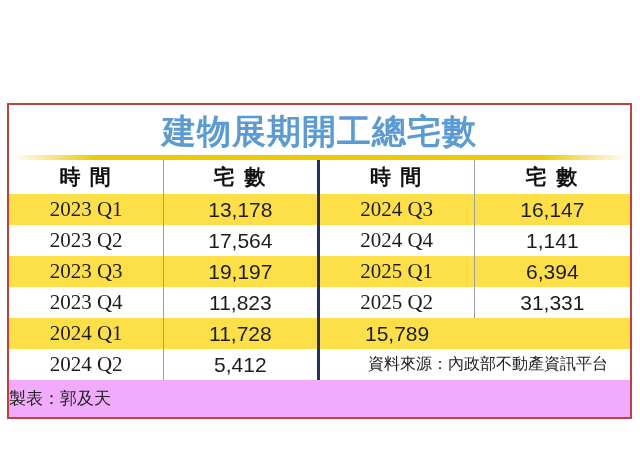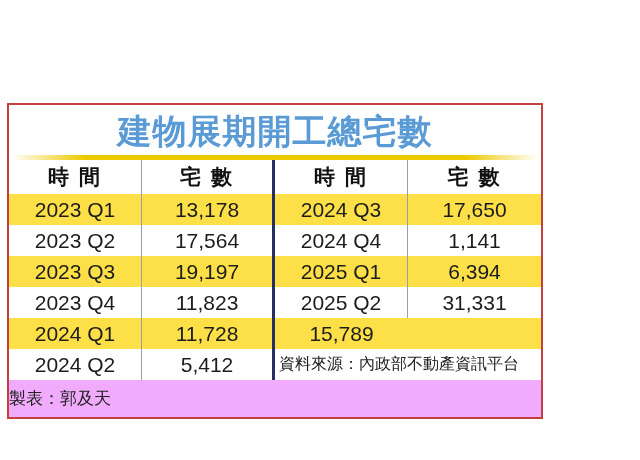--- a/index.html
+++ b/index.html
@@ -2,41 +2,41 @@
 <html><head>
 <meta charset="utf-8">
 <style>
   html, body { margin:0; padding:0; }
   body {
     width:640px; height:460px; background:#ffffff; position:relative;
     font-family:"Liberation Sans", "DejaVu Sans", sans-serif;
     -webkit-font-smoothing:antialiased;
   }
   .panel {
-    position:absolute; left:7px; top:103px; width:536px; height:316px;
+    position:absolute; left:7px; top:103px; width:625px; height:316px;
     border:2px solid #c4403f; background:#ffffff; box-sizing:border-box;
     overflow:hidden;
   }
   .title {
     height:50px; line-height:52px; text-align:center;
     font-size:34px; font-weight:bold; color:#5b9bd5; letter-spacing:1px;
   }
   .gold-line {
     height:5px; margin:0 2px; border-radius:3px;
     background:linear-gradient(90deg, rgba(238,201,0,0) 0%, #eec900 14%, #eec900 86%, rgba(238,201,0,0) 100%);
   }
   .tr { display:flex; height:31px; }
   .thead { height:34px; }
   .td {
     flex:0 0 25%; box-sizing:border-box; height:100%;
     display:flex; align-items:center; justify-content:center;
     font-size:21px; color:#1c1c1c;
   }
   .thead .td { font-weight:bold; font-size:21px; color:#111; letter-spacing:2px; }
-  .sep-thin  { border-right:1px solid #98a0ac; }
+  .sep-thin  { border-right:1px solid #98a0ac;font-family:Liberation Serif, serif; }
   .sep-navy  { border-right:3px solid #252f63; }
   .stripe    { background:#fde047; }
   .source-cell {
     flex:0 0 50%; box-sizing:border-box; height:100%;
     display:flex; align-items:center; justify-content:flex-end;
     padding-right:22px; font-size:16px; color:#222;
   }
   .tfoot {
     height:37px; background:#f0abfc;
     display:flex; align-items:center; justify-content:flex-start;
@@ -55,21 +55,21 @@
     <div class="td sep-thin">時 間</div>
     <div class="td sep-navy">宅 數</div>
     <div class="td sep-thin">時 間</div>
     <div class="td">宅 數</div>
   </div>
 
   <div class="tr stripe">
     <div class="td sep-thin">2023 Q1</div>
     <div class="td sep-navy">13,178</div>
     <div class="td sep-thin">2024 Q3</div>
-    <div class="td">17,650</div>
+    <div class="td">16,147</div>
   </div>
 
   <div class="tr">
     <div class="td sep-thin">2023 Q2</div>
     <div class="td sep-navy">17,564</div>
     <div class="td sep-thin">2024 Q4</div>
     <div class="td">1,141</div>
   </div>
 
   <div class="tr stripe">

